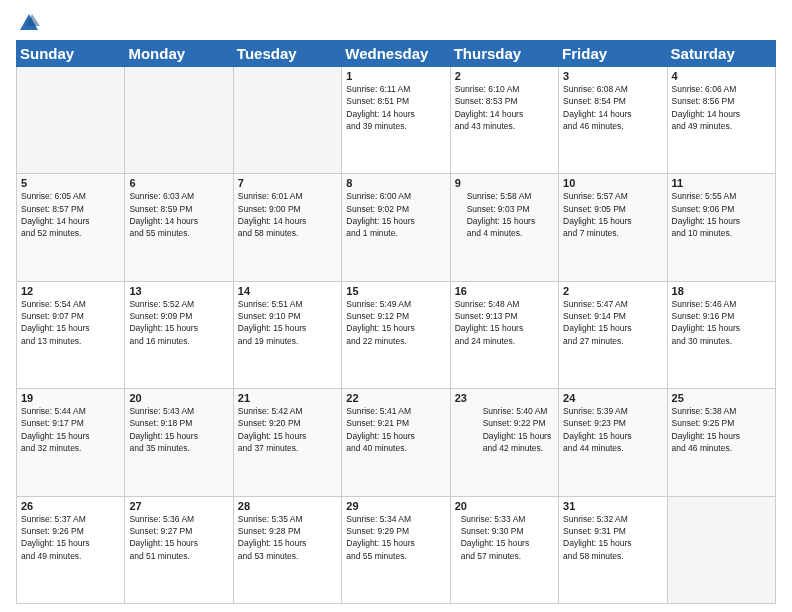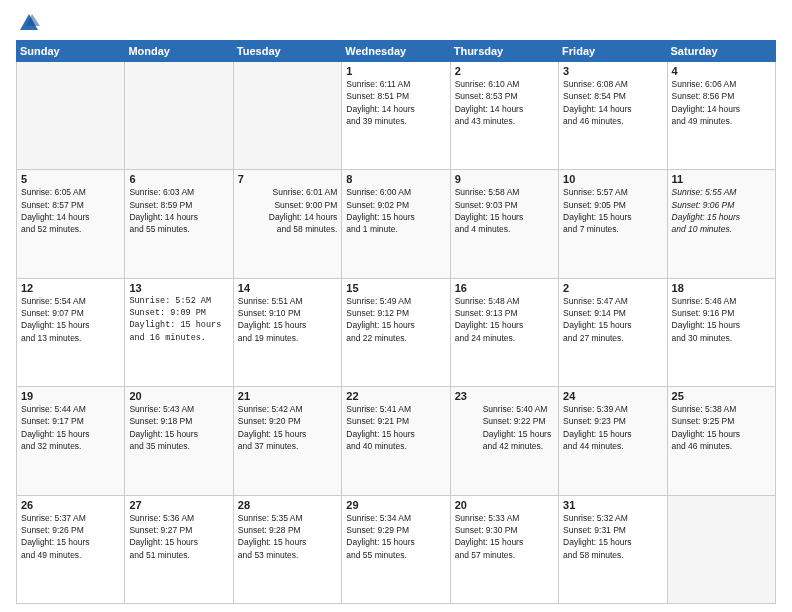--- a/index.html
+++ b/index.html
@@ -62,21 +62,21 @@
     }
     .calendar {
       flex: 1;
       border-collapse: collapse;
       width: 100%;
       table-layout: fixed;
     }
     .calendar th {
       background: #2a6db5;
       color: #fff;
-      font-size: 11px;
+      font-size: 15px;
       font-weight: bold;
       padding: 4px 3px;
       border: 1px solid #2a6db5;
       text-align: left;
     }
     .calendar td {
       border: 1px solid #ccc;
       vertical-align: top;
       padding: 3px 4px;
       font-size: 8.5px;
@@ -178,65 +178,65 @@
           </td>
           <td>
             <span class="day-num">6</span>
             <div class="day-info" style="white-space: pre-line;">Sunrise: 6:03 AM
 Sunset: 8:59 PM
 Daylight: 14 hours
 and 55 minutes.</div>
           </td>
           <td>
             <span class="day-num">7</span>
-            <div class="day-info" style="white-space: pre-line; text-align: right;">Sunrise: 6:01 AM
+            <div class="day-info" style="white-space: pre-line;">Sunrise: 6:01 AM
 Sunset: 9:00 PM
 Daylight: 14 hours
 and 58 minutes.</div>
           </td>
           <td>
             <span class="day-num">8</span>
             <div class="day-info" style="white-space: pre-line;">Sunrise: 6:00 AM
 Sunset: 9:02 PM
 Daylight: 15 hours
 and 1 minute.</div>
           </td>
           <td>
             <span class="day-num">9</span>
-            <div class="day-info" style="white-space: pre-line;">Sunrise: 5:58 AM
+            <div class="day-info" style="white-space: pre-line; margin-left: 12px;">Sunrise: 5:58 AM
 Sunset: 9:03 PM
 Daylight: 15 hours
 and 4 minutes.</div>
           </td>
           <td>
             <span class="day-num">10</span>
             <div class="day-info" style="white-space: pre-line;">Sunrise: 5:57 AM
 Sunset: 9:05 PM
 Daylight: 15 hours
 and 7 minutes.</div>
           </td>
           <td>
             <span class="day-num">11</span>
-            <div class="day-info" style="white-space: pre-line; font-style: italic;">Sunrise: 5:55 AM
+            <div class="day-info" style="white-space: pre-line;">Sunrise: 5:55 AM
 Sunset: 9:06 PM
 Daylight: 15 hours
 and 10 minutes.</div>
           </td>
         </tr>
         <tr>
           <td>
             <span class="day-num">12</span>
             <div class="day-info" style="white-space: pre-line;">Sunrise: 5:54 AM
 Sunset: 9:07 PM
 Daylight: 15 hours
 and 13 minutes.</div>
           </td>
           <td>
             <span class="day-num">13</span>
-            <div class="day-info" style="white-space: pre-line; font-family: Liberation Mono, monospace;">Sunrise: 5:52 AM
+            <div class="day-info" style="white-space: pre-line;">Sunrise: 5:52 AM
 Sunset: 9:09 PM
 Daylight: 15 hours
 and 16 minutes.</div>
           </td>
           <td>
             <span class="day-num">14</span>
             <div class="day-info" style="white-space: pre-line;">Sunrise: 5:51 AM
 Sunset: 9:10 PM
 Daylight: 15 hours
 and 19 minutes.</div>
@@ -345,21 +345,21 @@
           </td>
           <td>
             <span class="day-num">29</span>
             <div class="day-info" style="white-space: pre-line;">Sunrise: 5:34 AM
 Sunset: 9:29 PM
 Daylight: 15 hours
 and 55 minutes.</div>
           </td>
           <td>
             <span class="day-num">20</span>
-            <div class="day-info" style="white-space: pre-line;">Sunrise: 5:33 AM
+            <div class="day-info" style="white-space: pre-line; margin-left: 6px;">Sunrise: 5:33 AM
 Sunset: 9:30 PM
 Daylight: 15 hours
 and 57 minutes.</div>
           </td>
           <td>
             <span class="day-num">31</span>
             <div class="day-info" style="white-space: pre-line;">Sunrise: 5:32 AM
 Sunset: 9:31 PM
 Daylight: 15 hours
 and 58 minutes.</div>

